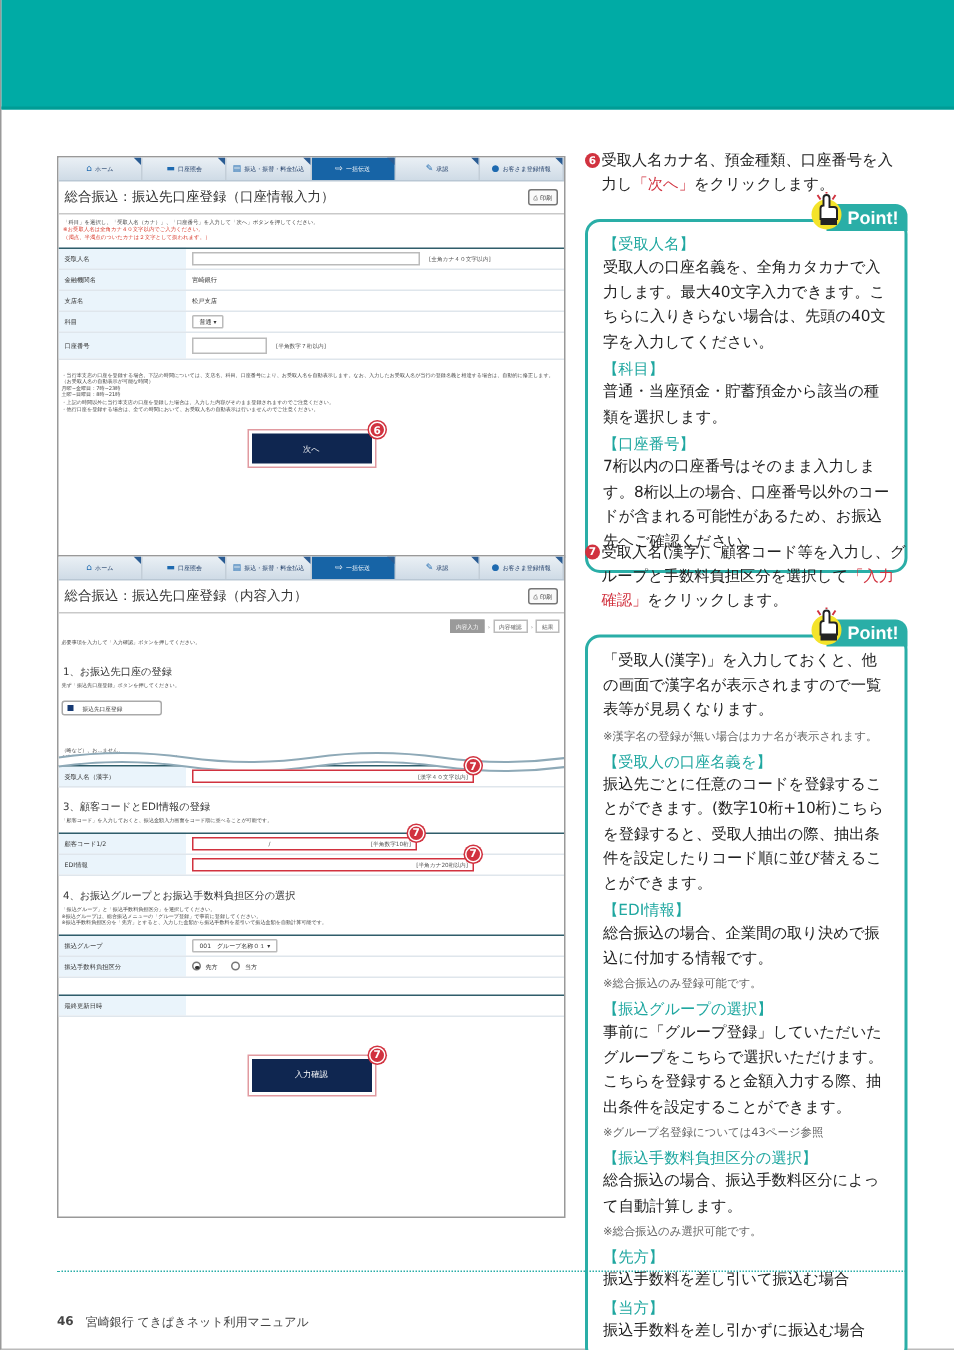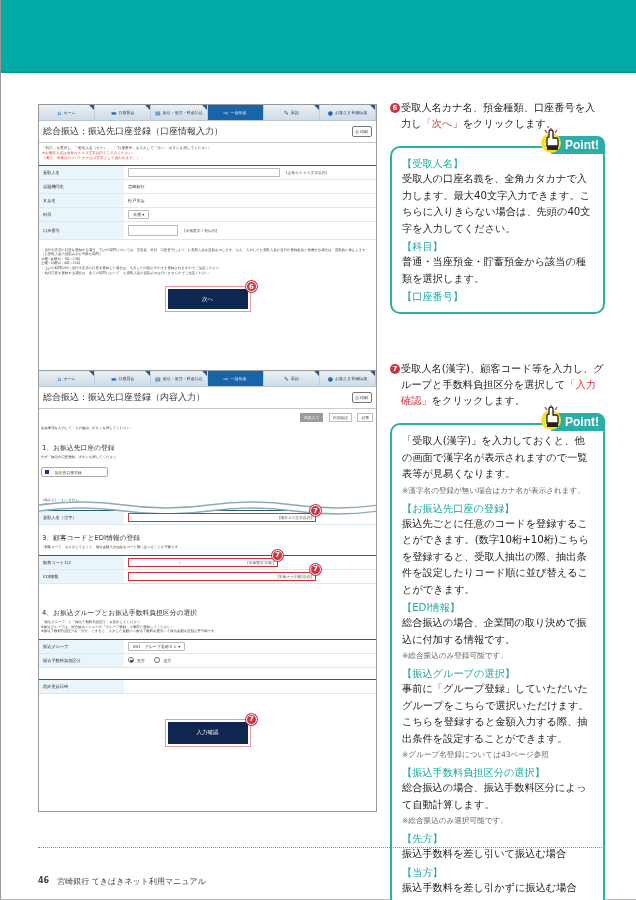--- a/index.html
+++ b/index.html
@@ -218,21 +218,21 @@
           <span class="step-marker" style="left:148px;top:-6px">7</span></td>
       </tr>
       <tr>
         <td class="lbl">EDI情報</td>
         <td style="position:relative"><span class="inp red" style="width:188px;position:relative"><span class="hint" style="position:absolute;right:3px;top:1px">[半角カナ20桁以内]</span></span>
           <span class="step-marker" style="left:186px;top:-6px">7</span></td>
       </tr>
     </tbody>
       </table>
 
-    <div class="section-h" style="margin-top:20px">4、お振込グループとお振込手数料負担区分の選択</div>
+    <div class="section-h" style="margin-top:4px">4、お振込グループとお振込手数料負担区分の選択</div>
     <div class="small-text">
       <div>「振込グループ」と「振込手数料負担区分」を選択してください。</div>
       <div>※振込グループは、総合振込メニューの「グループ登録」で事前に登録してください。</div>
       <div>※振込手数料負担区分を「先方」とすると、入力した金額から振込手数料を差引いて振込金額を自動計算可能です。</div>
     </div>
     <table class="form-table" style="margin-top:5px">
       <tbody>
           <tr>
         <td class="lbl">振込グループ</td>
         <td><span class="sel"><span>001　グループ名称０１</span> <span>▾</span></span></td>
@@ -271,38 +271,39 @@
           <rect x="8" y="18" width="11" height="4" fill="#222"></rect>
           <path d="M6 2 L8 5 M12 -1 L12 1 M18 2 L16 5" stroke="#d1323f" stroke-width="1.3"></path>
         </svg>
         <span class="tag">Point!</span>
       </div>
       <div class="pt-title">【受取人名】</div>
       <div class="pt-body">受取人の口座名義を、全角カタカナで入力します。最大40文字入力できます。こちらに入りきらない場合は、先頭の40文字を入力してください。</div>
       <div class="pt-title">【科目】</div>
       <div class="pt-body">普通・当座預金・貯蓄預金から該当の種類を選択します。</div>
       <div class="pt-title">【口座番号】</div>
+      <div class="pt-body">7桁以内の口座番号はそのまま入力します。8桁以上の場合、口座番号以外のコードが含まれる可能性があるため、お振込先へご確認ください。</div>
     </div>
   </div>
 
   <div class="right" style="top:361px">
     <div class="step-head"><span class="step-num">7</span><span>受取人名(漢字)、顧客コード等を入力し、グループと手数料負担区分を選択して</span><span class="hl">「入力確認」</span><span>をクリックします。</span></div>
     <div class="point-box">
       <div class="point-badge">
         <svg class="hand" viewBox="0 0 24 26">
           <circle cx="12" cy="15" r="10" fill="#f4e32a"></circle>
           <path d="M8 18 L8 11 Q8 9 10 9 L10 4 Q10 2 12 2 Q14 2 14 4 L14 10 L17 10 Q19 10 19 12 L19 18 Z" fill="#fff" stroke="#222" stroke-width="1.3"></path>
           <rect x="8" y="18" width="11" height="4" fill="#222"></rect>
           <path d="M6 2 L8 5 M12 -1 L12 1 M18 2 L16 5" stroke="#d1323f" stroke-width="1.3"></path>
         </svg>
         <span class="tag">Point!</span>
       </div>
       <div class="pt-body">「受取人(漢字)」を入力しておくと、他の画面で漢字名が表示されますので一覧表等が見易くなります。</div>
       <div class="pt-note">※漢字名の登録が無い場合はカナ名が表示されます。</div>
-      <div class="pt-title">【お振込先口座の登録】</div>
+      <div class="pt-title">【受取人の口座名義を】</div>
       <div class="pt-body">振込先ごとに任意のコードを登録することができます。(数字10桁+10桁)こちらを登録すると、受取人抽出の際、抽出条件を設定したりコード順に並び替えることができます。</div>
       <div class="pt-title">【EDI情報】</div>
       <div class="pt-body">総合振込の場合、企業間の取り決めで振込に付加する情報です。</div>
       <div class="pt-note">※総合振込のみ登録可能です。</div>
       <div class="pt-title">【振込グループの選択】</div>
       <div class="pt-body">事前に「グループ登録」していただいたグループをこちらで選択いただけます。こちらを登録すると金額入力する際、抽出条件を設定することができます。</div>
       <div class="pt-note">※グループ名登録については43ページ参照</div>
       <div class="pt-title">【振込手数料負担区分の選択】</div>
       <div class="pt-body">総合振込の場合、振込手数料区分によって自動計算します。</div>
       <div class="pt-note">※総合振込のみ選択可能です。</div>

